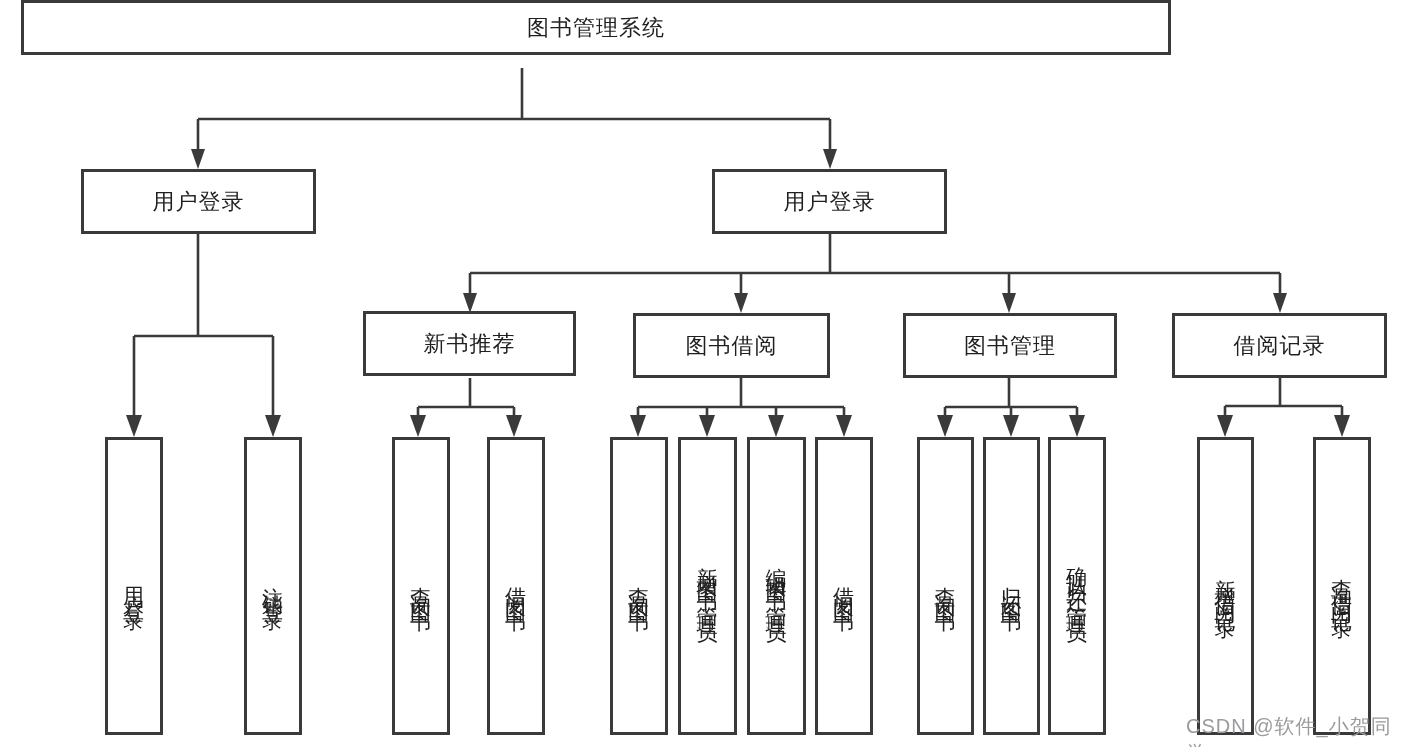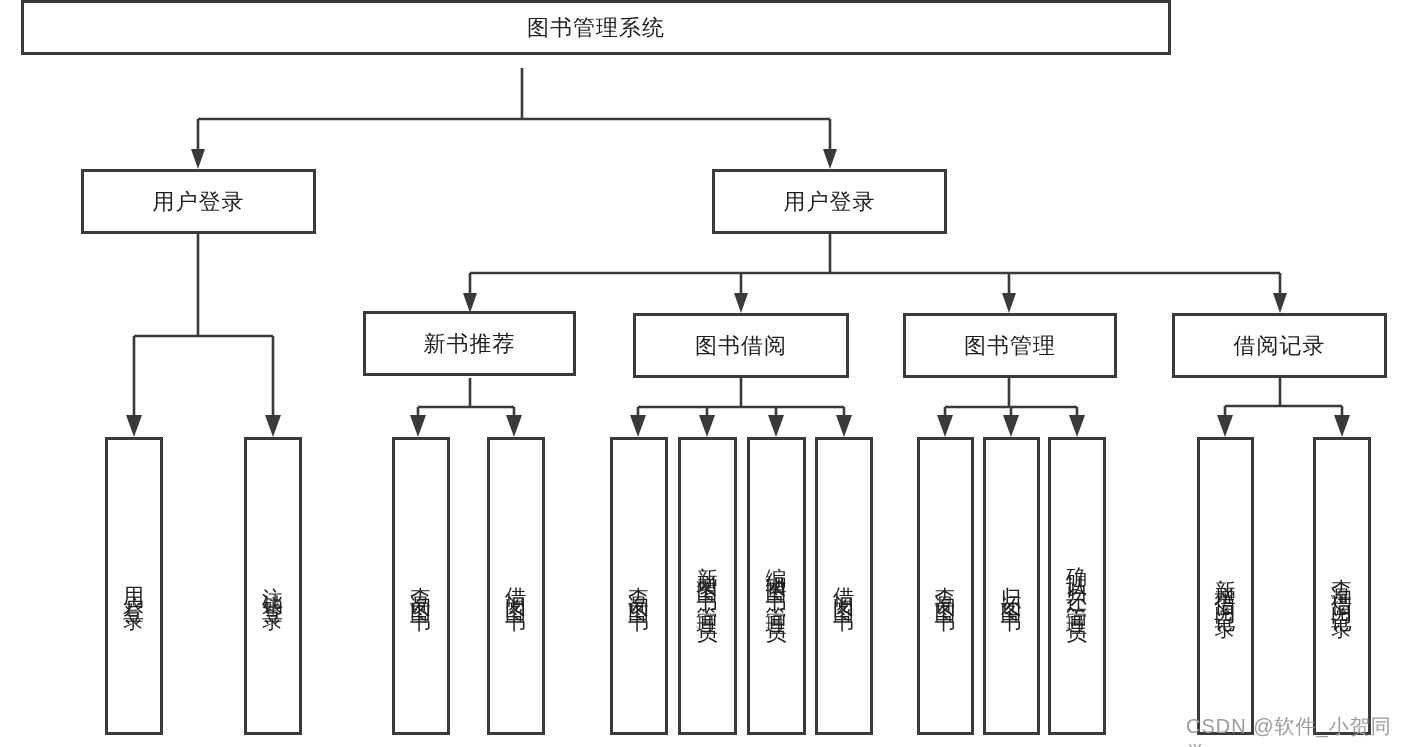--- a/index.html
+++ b/index.html
@@ -95,21 +95,21 @@
       <polygon points="1342,437 1334,415 1350,415"></polygon>
     </g>
   </svg>
 
   <div class="box h" style="left:21px;top:0;width:1150px;height:55px">图书管理系统</div>
 
   <div class="box h" style="left:81px;top:169px;width:235px;height:65px">用户登录</div>
   <div class="box h" style="left:712px;top:169px;width:235px;height:65px">用户登录</div>
 
   <div class="box h" style="left:363px;top:311px;width:213px;height:65px">新书推荐</div>
-  <div class="box h" style="left:633px;top:313px;width:216px;height:65px">图书借阅</div>
+  <div class="box h" style="left:633px;top:313px;width:197px;height:65px">图书借阅</div>
   <div class="box h" style="left:903px;top:313px;width:214px;height:65px">图书管理</div>
   <div class="box h" style="left:1172px;top:313px;width:215px;height:65px">借阅记录</div>
 
   <div class="box v" style="left:105px;top:437px;width:58px;height:298px">用户登录</div>
   <div class="box v" style="left:244px;top:437px;width:58px;height:298px">注销登录</div>
 
   <div class="box v" style="left:392px;top:437px;width:58px;height:298px">查询图书</div>
   <div class="box v" style="left:487px;top:437px;width:58px;height:298px">借阅图书</div>
 
   <div class="box v" style="left:610px;top:437px;width:58px;height:298px">查询图书</div>

